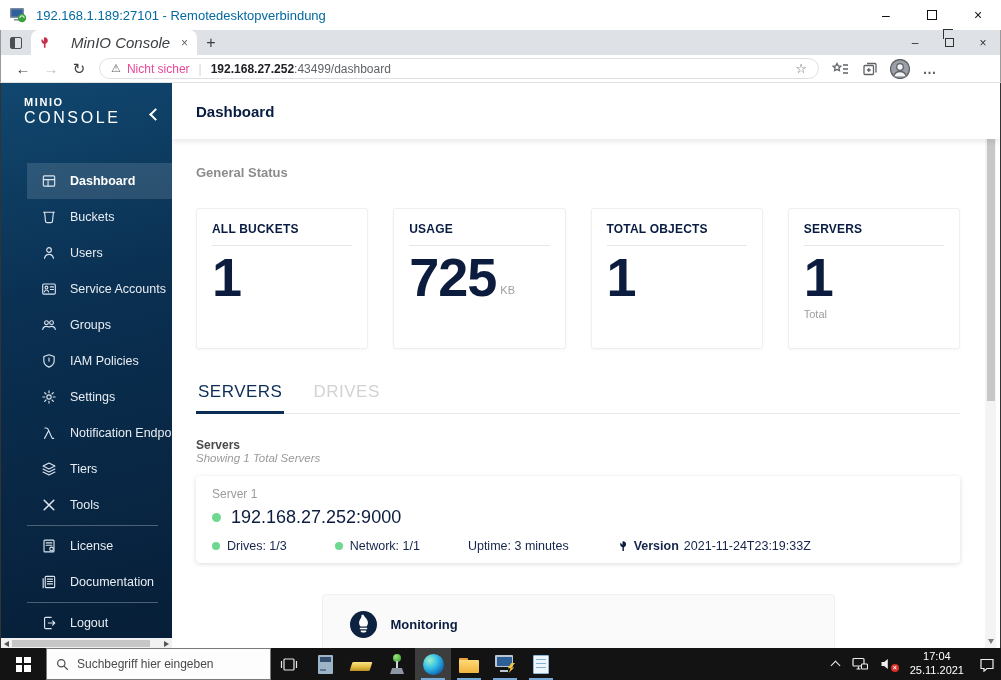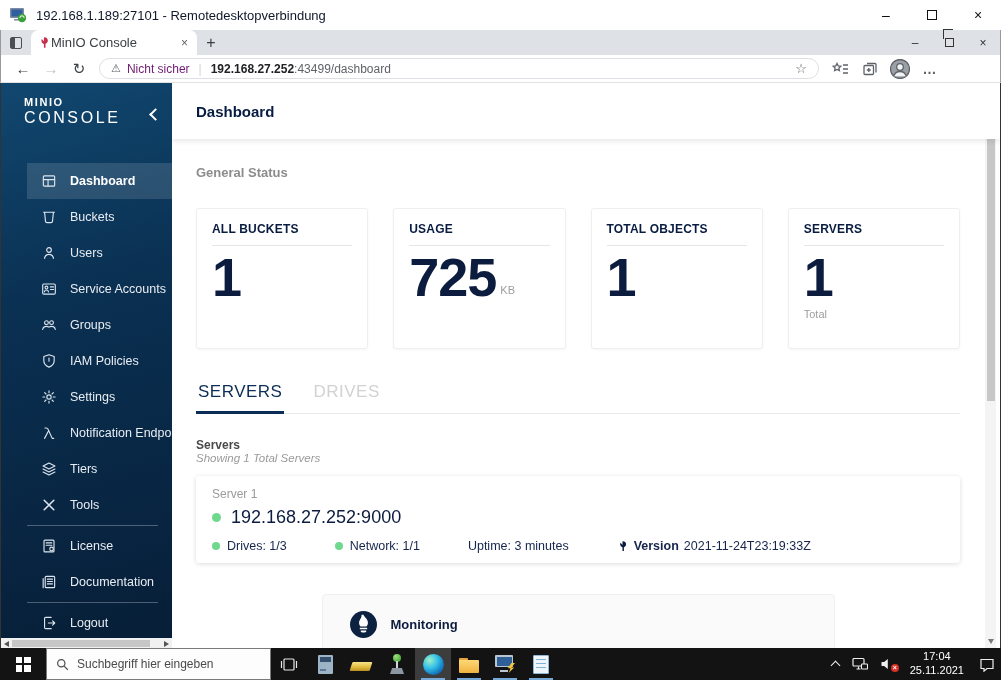--- a/index.html
+++ b/index.html
@@ -2,47 +2,47 @@
 <html><head>
 <meta charset="utf-8">
 <style>
   * { box-sizing: border-box; margin: 0; padding: 0; }
   html,body { width:1001px; height:680px; }
   body { font-family:"Liberation Sans",sans-serif; overflow:hidden; background:#fff; position:relative; }
   .screen { position:absolute; inset:0; width:1001px; height:680px; background:#fff; }
 
   
   .rdp-titlebar { height:30px; background:#fff; display:flex; align-items:center; padding-left:9px; }
-  .rdp-title { font-size:13px; color:#0f172a; margin-left:9px; flex:1; }
+  .rdp-title { font-size:13px; color:#0369a1; margin-left:9px; flex:1; }
   .rdp-controls { display:flex; height:30px; }
   .rdp-btn { width:46px; height:30px; display:flex; align-items:center; justify-content:center; font-size:14px; color:#111; cursor:pointer; }
   .rdp-max-box { width:10px; height:10px; border:1px solid #111; }
 
   
   .tabstrip { height:25px; background:#dee1e6; display:flex; align-items:flex-end; position:relative; border-left:1px solid #9a9a9a; border-right:1px solid #9a9a9a; }
   .tab-actions { width:30px; height:25px; display:flex; align-items:center; justify-content:center; cursor:pointer; }
   .tab-actions .ta-ic { width:12px; height:12px; border:1.6px solid #4a4d51; border-radius:2px; position:relative; }
   .tab-actions .ta-ic::before { content:""; position:absolute; left:0; top:0; bottom:0; width:4px; background:#4a4d51; }
   .btab { width:166px; height:25px; background:#fff; border-radius:8px 8px 0 0; display:flex; align-items:center; padding:0 7px; cursor:pointer; }
   .btab-fav { width:13px; height:13px; flex-shrink:0; }
-  .btab-label { font-size:13px; color:#3c4043; margin-left:0; flex:1; white-space:nowrap; overflow:hidden; }
+  .btab-label { font-size:15px; color:#3c4043; margin-left:20px; flex:1; white-space:nowrap; overflow:hidden;font-style:italic; }
   .btab-close { font-size:12px; color:#5f6368; padding:0 2px; cursor:pointer; }
   .newtab { width:28px; height:25px; display:flex; align-items:center; justify-content:center; font-size:16px; color:#3c4043; cursor:pointer; }
   .win-controls { position:absolute; right:0; top:0; height:25px; display:flex; }
   .win-btn { width:34px; height:25px; display:flex; align-items:center; justify-content:center; font-size:12px; color:#333; cursor:pointer; }
   .win-restore { width:9px; height:9px; border:1px solid #333; position:relative; background:#dee1e6; }
   .win-restore::before { content:""; position:absolute; left:2px; bottom:2px; width:9px; height:9px; border:1px solid #333; border-right:none; border-bottom:none; margin-left:-5px; margin-bottom:5px; }
 
   
   .toolbar { height:28px; background:#fff; display:flex; align-items:center; padding:0 8px; border-bottom:1px solid #e2e2e2; border-left:1px solid #9a9a9a; border-right:1px solid #9a9a9a; }
   .nav-btn { width:28px; height:26px; display:flex; align-items:center; justify-content:center; font-size:15px; color:#3e4347; cursor:pointer; }
   .nav-btn.disabled { color:#bdc1c6; }
   .addr { flex:1; max-width:720px; height:21px; background:#fff; border:1px solid #dcdfe3; border-radius:11px; display:flex; align-items:center; padding:0 11px; margin:0 6px; font-size:12px; cursor:text; }
   .addr-warn-ic { color:#5f6368; font-size:11px; margin-right:6px; }
-  .addr-warning { color:#701a75;text-align:center; }
+  .addr-warning { color:#ec4899;text-align:center; }
   .addr-sep { color:#d5d5d5; margin:0 9px; }
   .addr-host { color:#202124; font-weight:700; }
   .addr-path { color:#5f6368; }
   .addr-star { margin-left:auto; color:#5f6368; font-size:13px; cursor:pointer; }
   .tb-icon { width:30px; height:26px; display:flex; align-items:center; justify-content:center; color:#3c4043; cursor:pointer; }
   .tb-icon svg { stroke:#5f6368; fill:none; stroke-width:1.3; }
   .tb-menu { font-size:14px; font-weight:700; color:#5f6368; letter-spacing:1px; }
 
   
   .app { position:absolute; top:83px; left:0; right:0; bottom:32px; display:flex; border-left:1px solid #333; border-right:1px solid #333; background:#fff; }

